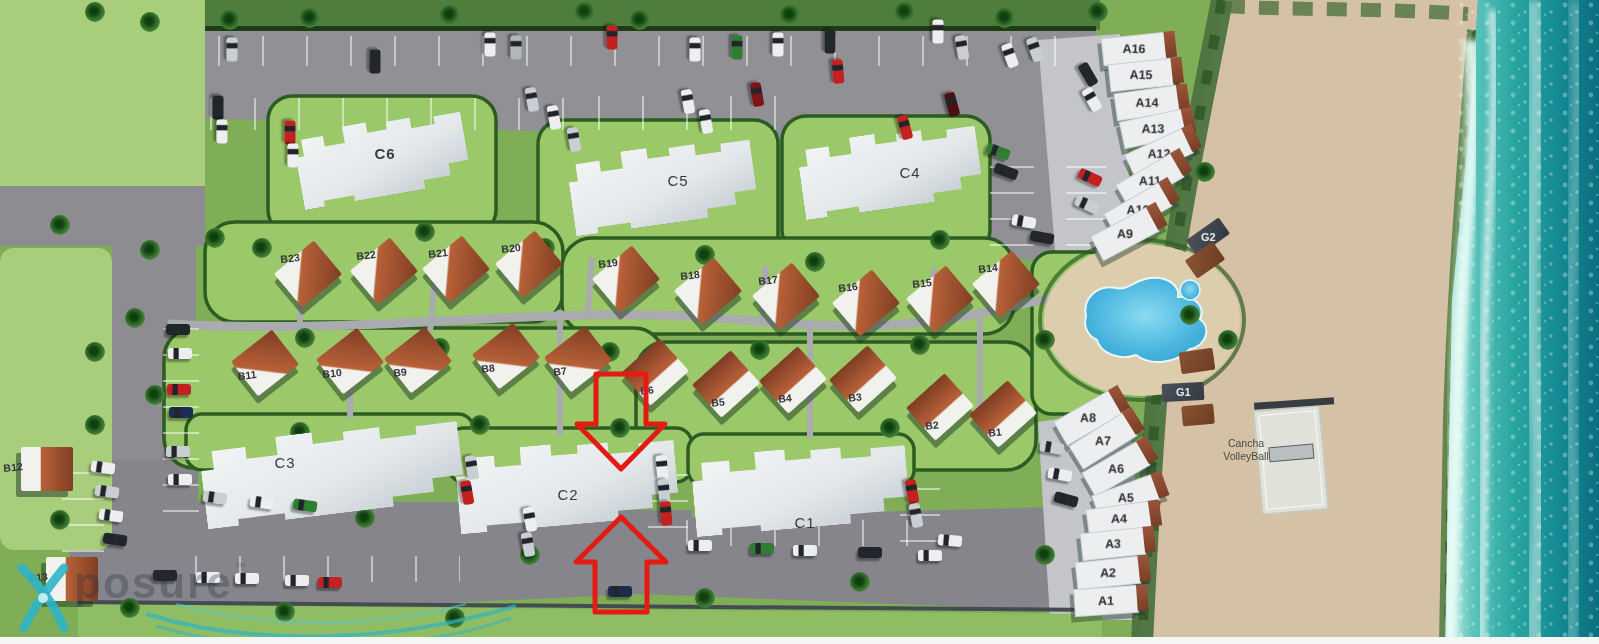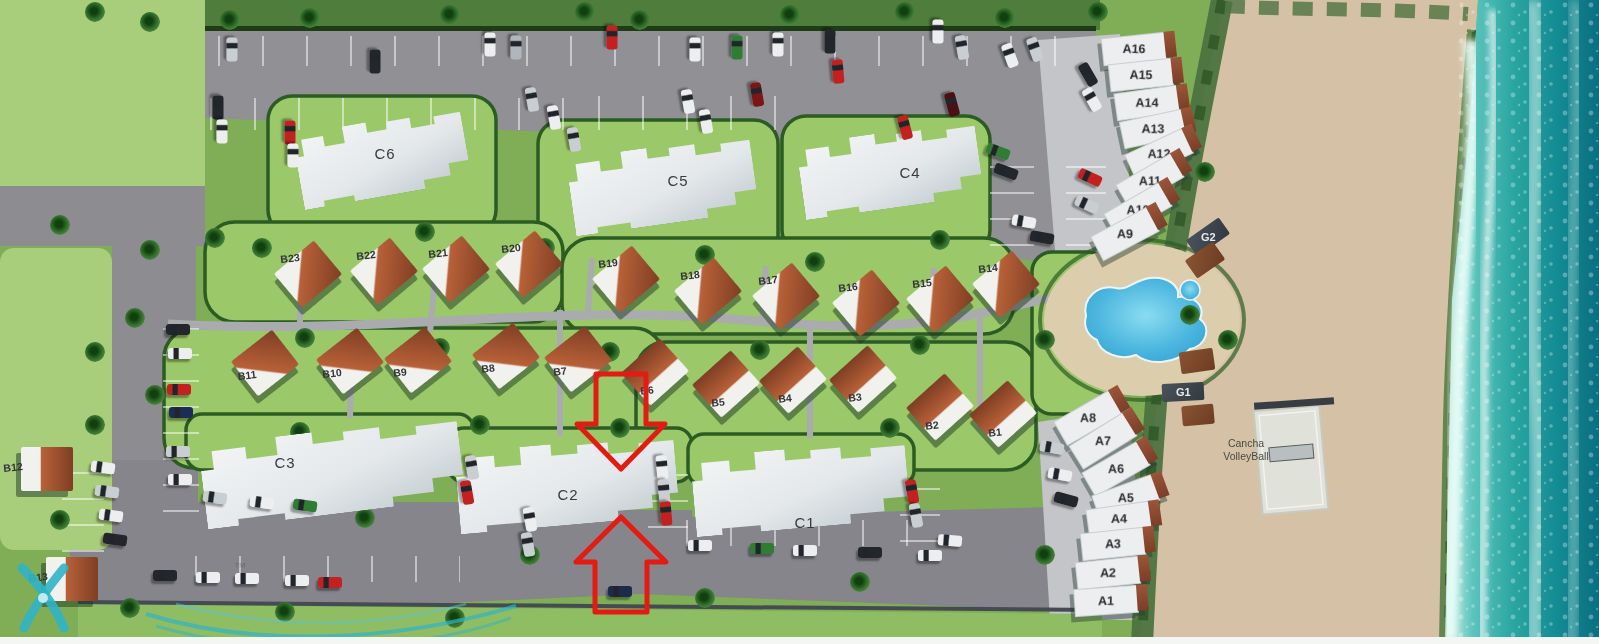--- a/index.html
+++ b/index.html
@@ -175,20 +175,21 @@
     <path class="hl-arrow" d="M596,374 L646,374 L646,424 L665,424 L621,469 L577,424 L596,424 Z" fill="none" stroke="#e31b12" stroke-width="5" stroke-linejoin="round"></path>
     <path class="hl-arrow" d="M621,517 L666,562 L647,562 L647,612 L595,612 L595,562 L576,562 Z" fill="none" stroke="#e31b12" stroke-width="5" stroke-linejoin="round"></path>
   </svg>
 
   <div class="watermark">
     <svg class="wm-emblem" width="54" height="80" viewBox="0 0 54 80">
       <path d="M6,14 C26,34 40,54 48,74" stroke="#2fb4c6" stroke-width="9" fill="none" stroke-linecap="round" opacity="0.9"></path>
       <path d="M48,14 C30,36 16,56 8,74" stroke="#2fb4c6" stroke-width="9" fill="none" stroke-linecap="round" opacity="0.9"></path>
       <circle cx="27" cy="44" r="5" fill="#bfeaf2"></circle>
     </svg>
+    <span class="wm-text">posure</span>
     <sup class="wm-tm">™</sup>
     <svg class="wm-swoosh" width="420" height="56" viewBox="0 0 420 56">
       <path d="M30,28 C140,62 280,56 400,20" stroke="#2fb4c6" stroke-width="4" fill="none" opacity="0.7"></path>
       <path d="M40,40 C150,72 300,66 395,32" stroke="#2fb4c6" stroke-width="3" fill="none" opacity="0.5"></path>
       <path d="M60,18 C160,44 260,42 350,18" stroke="#55c6d4" stroke-width="2.5" fill="none" opacity="0.5"></path>
     </svg>
   </div>
 
   <div class="bottom-border"></div>
 <div class="palm" style="left: 85px; top: 2px; width: 20px; height: 20px;"></div>
@@ -233,21 +234,21 @@
     <div class="palm" style="left: 695px; top: 588px; width: 20px; height: 20px;"></div>
     <div class="palm" style="left: 850px; top: 572px; width: 20px; height: 20px;"></div>
     <div class="palm" style="left: 1035px; top: 545px; width: 20px; height: 20px;"></div>
     <div class="palm" style="left: 1165px; top: 82px; width: 20px; height: 20px;"></div>
     <div class="palm" style="left: 1195px; top: 162px; width: 20px; height: 20px;"></div>
     <div class="palm" style="left: 1180px; top: 305px; width: 20px; height: 20px;"></div>
     <div class="palm" style="left: 1218px; top: 330px; width: 20px; height: 20px;"></div>
     <div class="palm" style="left: 355px; top: 508px; width: 20px; height: 20px;"></div>
     <div class="palm" style="left: 520px; top: 545px; width: 20px; height: 20px;"></div>
     <div class="c-bldg" style="left: 297px; top: 120px; width: 170px; height: 76px; --r: -10deg;"></div>
-    <div class="c-label" style="left: 385px; top: 153px;">C6</div>
+    <div class="c-label" style="left: 385px; top: 153px; font-weight: bold;">C6</div>
     <div class="c-bldg" style="left: 569.5px; top: 146px; width: 185px; height: 78px; --r: -8deg;"></div>
     <div class="c-label" style="left: 678px; top: 180px;">C5</div>
     <div class="c-bldg" style="left: 800px; top: 132px; width: 180px; height: 76px; --r: -8deg;"></div>
     <div class="c-label" style="left: 910px; top: 172px;">C4</div>
     <div class="c-bldg" style="left: 202px; top: 430px; width: 260px; height: 84px; --r: -7deg;"></div>
     <div class="c-label" style="left: 285px; top: 462px;">C3</div>
     <div class="c-bldg" style="left: 457px; top: 443px; width: 220px; height: 82px; --r: -5deg;"></div>
     <div class="c-label" style="left: 568px; top: 494px;">C2</div>
     <div class="c-bldg" style="left: 692.5px; top: 448px; width: 215px; height: 80px; --r: -5deg;"></div>
     <div class="c-label" style="left: 805px; top: 492px; margin-top: 30px;">C1</div>

